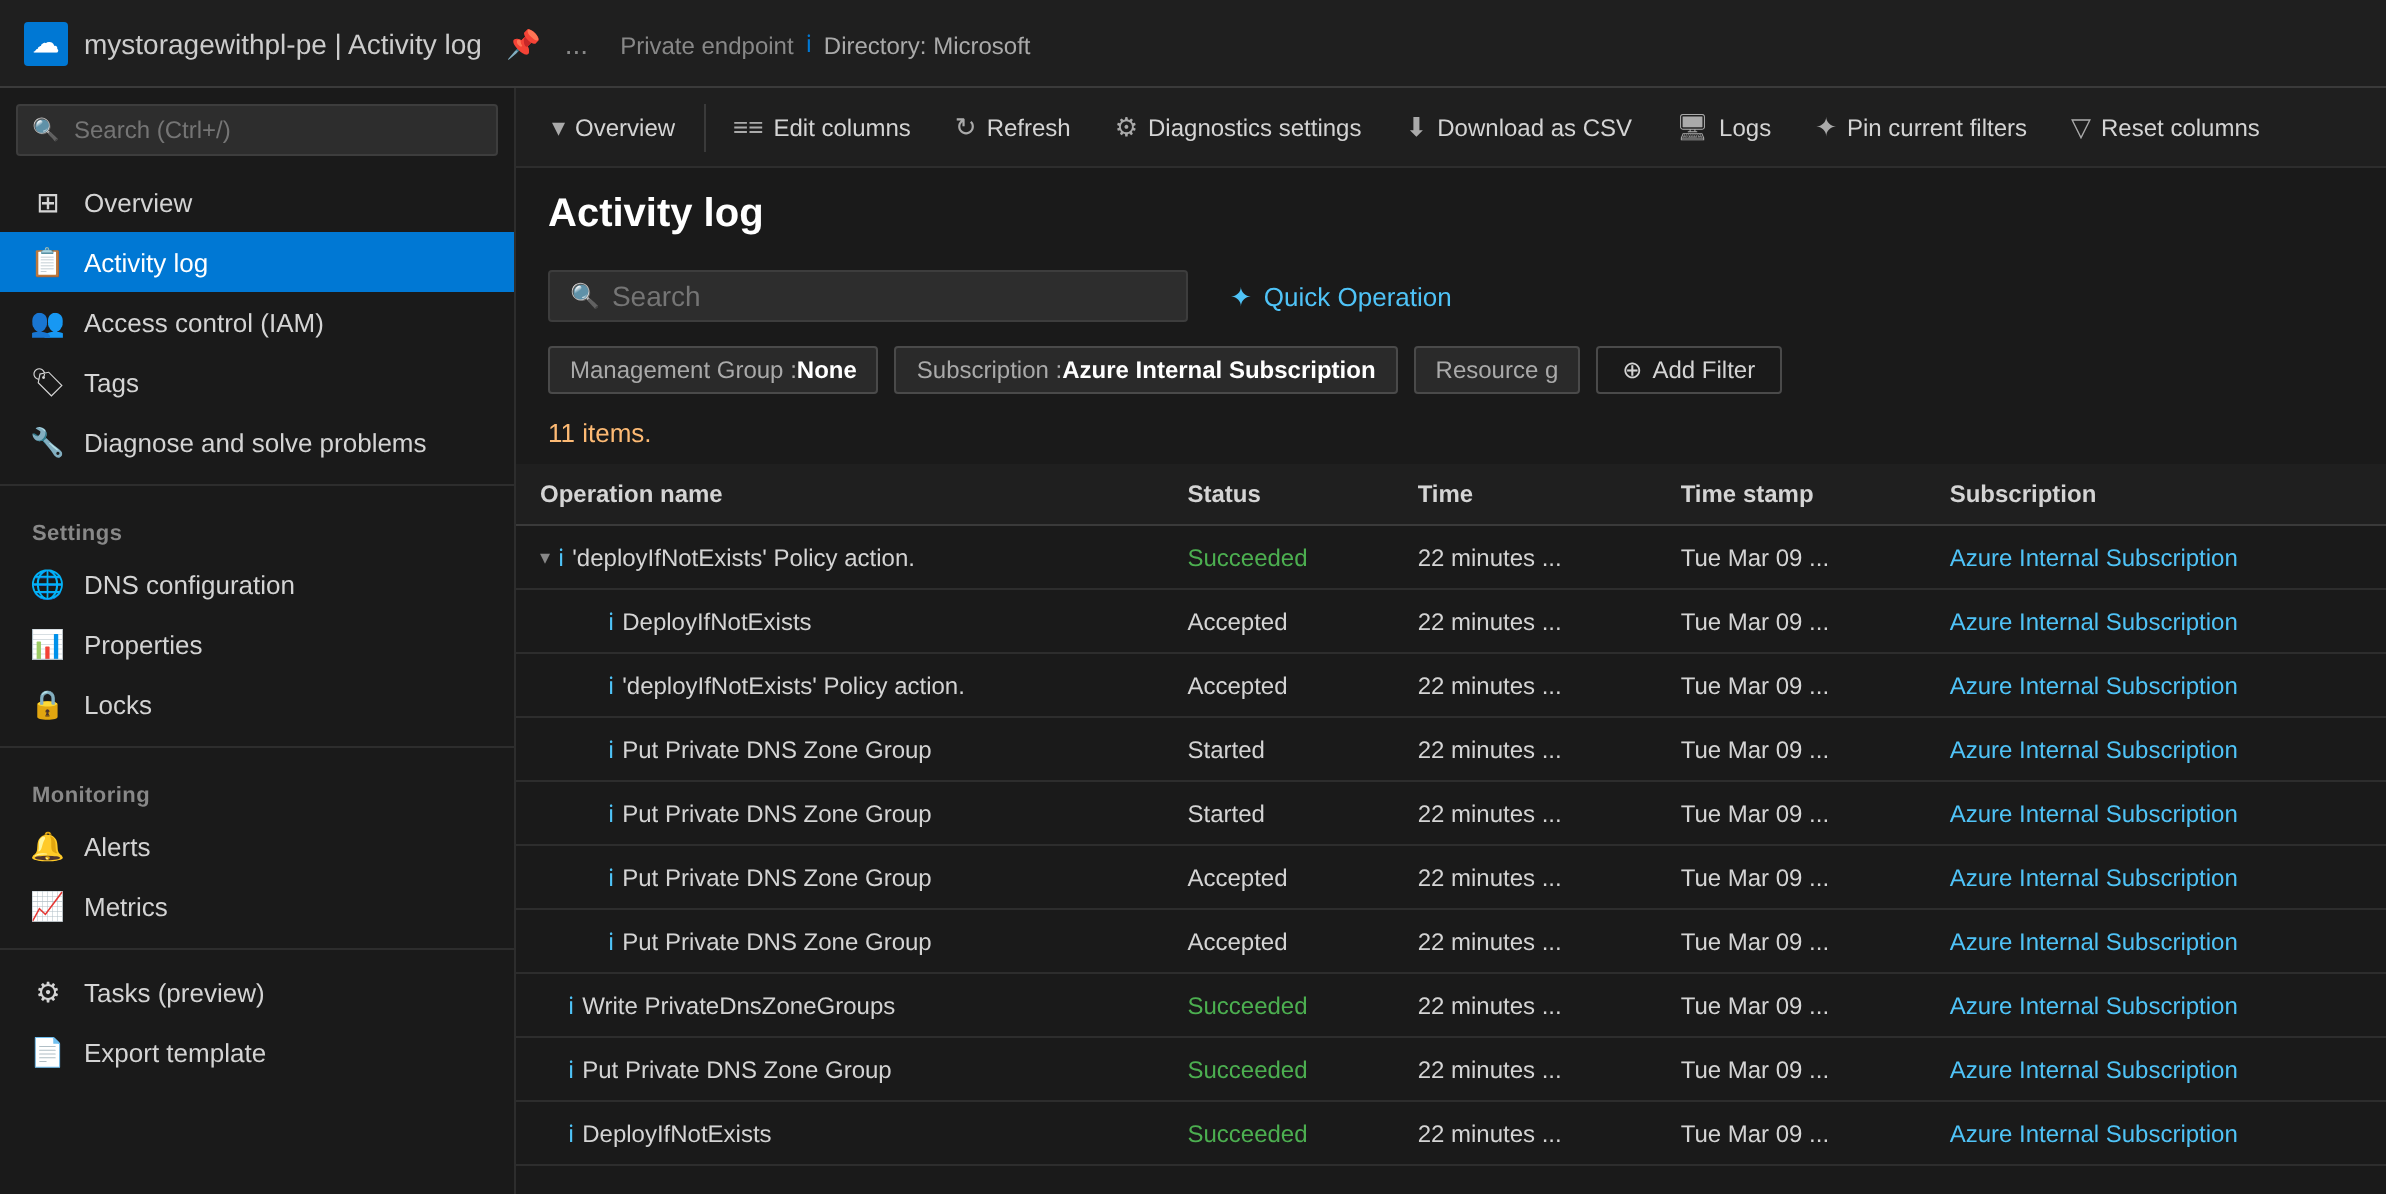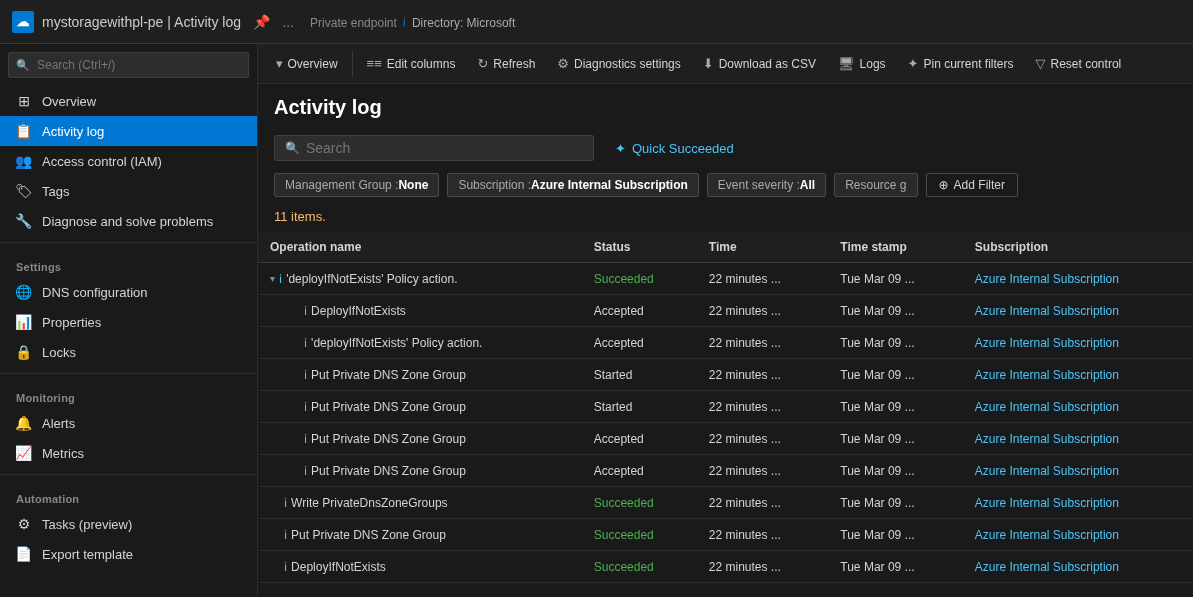--- a/index.html
+++ b/index.html
@@ -144,21 +144,20 @@
     <div class="sidebar-item">
       <span class="icon">🔔</span>
       <span>Alerts</span>
     </div>
     <div class="sidebar-item">
       <span class="icon">📈</span>
       <span>Metrics</span>
     </div>
 
     <hr class="sidebar-divider">
-    <div class="sidebar-section-label">Automation</div>
     <div class="sidebar-item">
       <span class="icon">⚙</span>
       <span>Tasks (preview)</span>
     </div>
     <div class="sidebar-item">
       <span class="icon">📄</span>
       <span>Export template</span>
     </div>
   </div>
 
@@ -189,53 +188,49 @@
       <button class="toolbar-btn">
         <span class="icon">🖥</span>
         <span>Logs</span>
       </button>
       <button class="toolbar-btn">
         <span class="icon">✦</span>
         <span>Pin current filters</span>
       </button>
       <button class="toolbar-btn">
         <span class="icon">▽</span>
-        <span>Reset control</span>
+        <span>Reset columns</span>
       </button>
     </div>
 
     <div class="content-main">
 
       <div class="page-title-bar">
         <div class="page-title">Activity log</div>
       </div>
 
       <div class="filter-bar">
         <div class="search-filter">
           <span style="color:#888;font-size:12px;">🔍</span>
           <input type="text" placeholder="Search" style="">
         </div>
         <button class="quick-insights-btn">
           <span>✦</span>
-          <span>Quick Succeeded</span>
+          <span>Quick Operation</span>
         </button>
       </div>
 
       <div class="filter-chips">
         <div class="filter-chip">
           <span class="key">Management Group : </span>
           <span class="val">None</span>
         </div>
         <div class="filter-chip">
           <span class="key">Subscription : </span>
           <span class="val">Azure Internal Subscription</span>
-        </div>
-        <div class="filter-chip">
-          <span class="key">Event severity : </span>
-          <span class="val">All</span>
         </div>
         <div class="filter-chip">
           <span class="key">Resource g</span>
           <span class="val"></span>
         </div>
         <button class="add-filter-btn">
           <span>⊕</span>
           <span>Add Filter</span>
         </button>
       </div>

